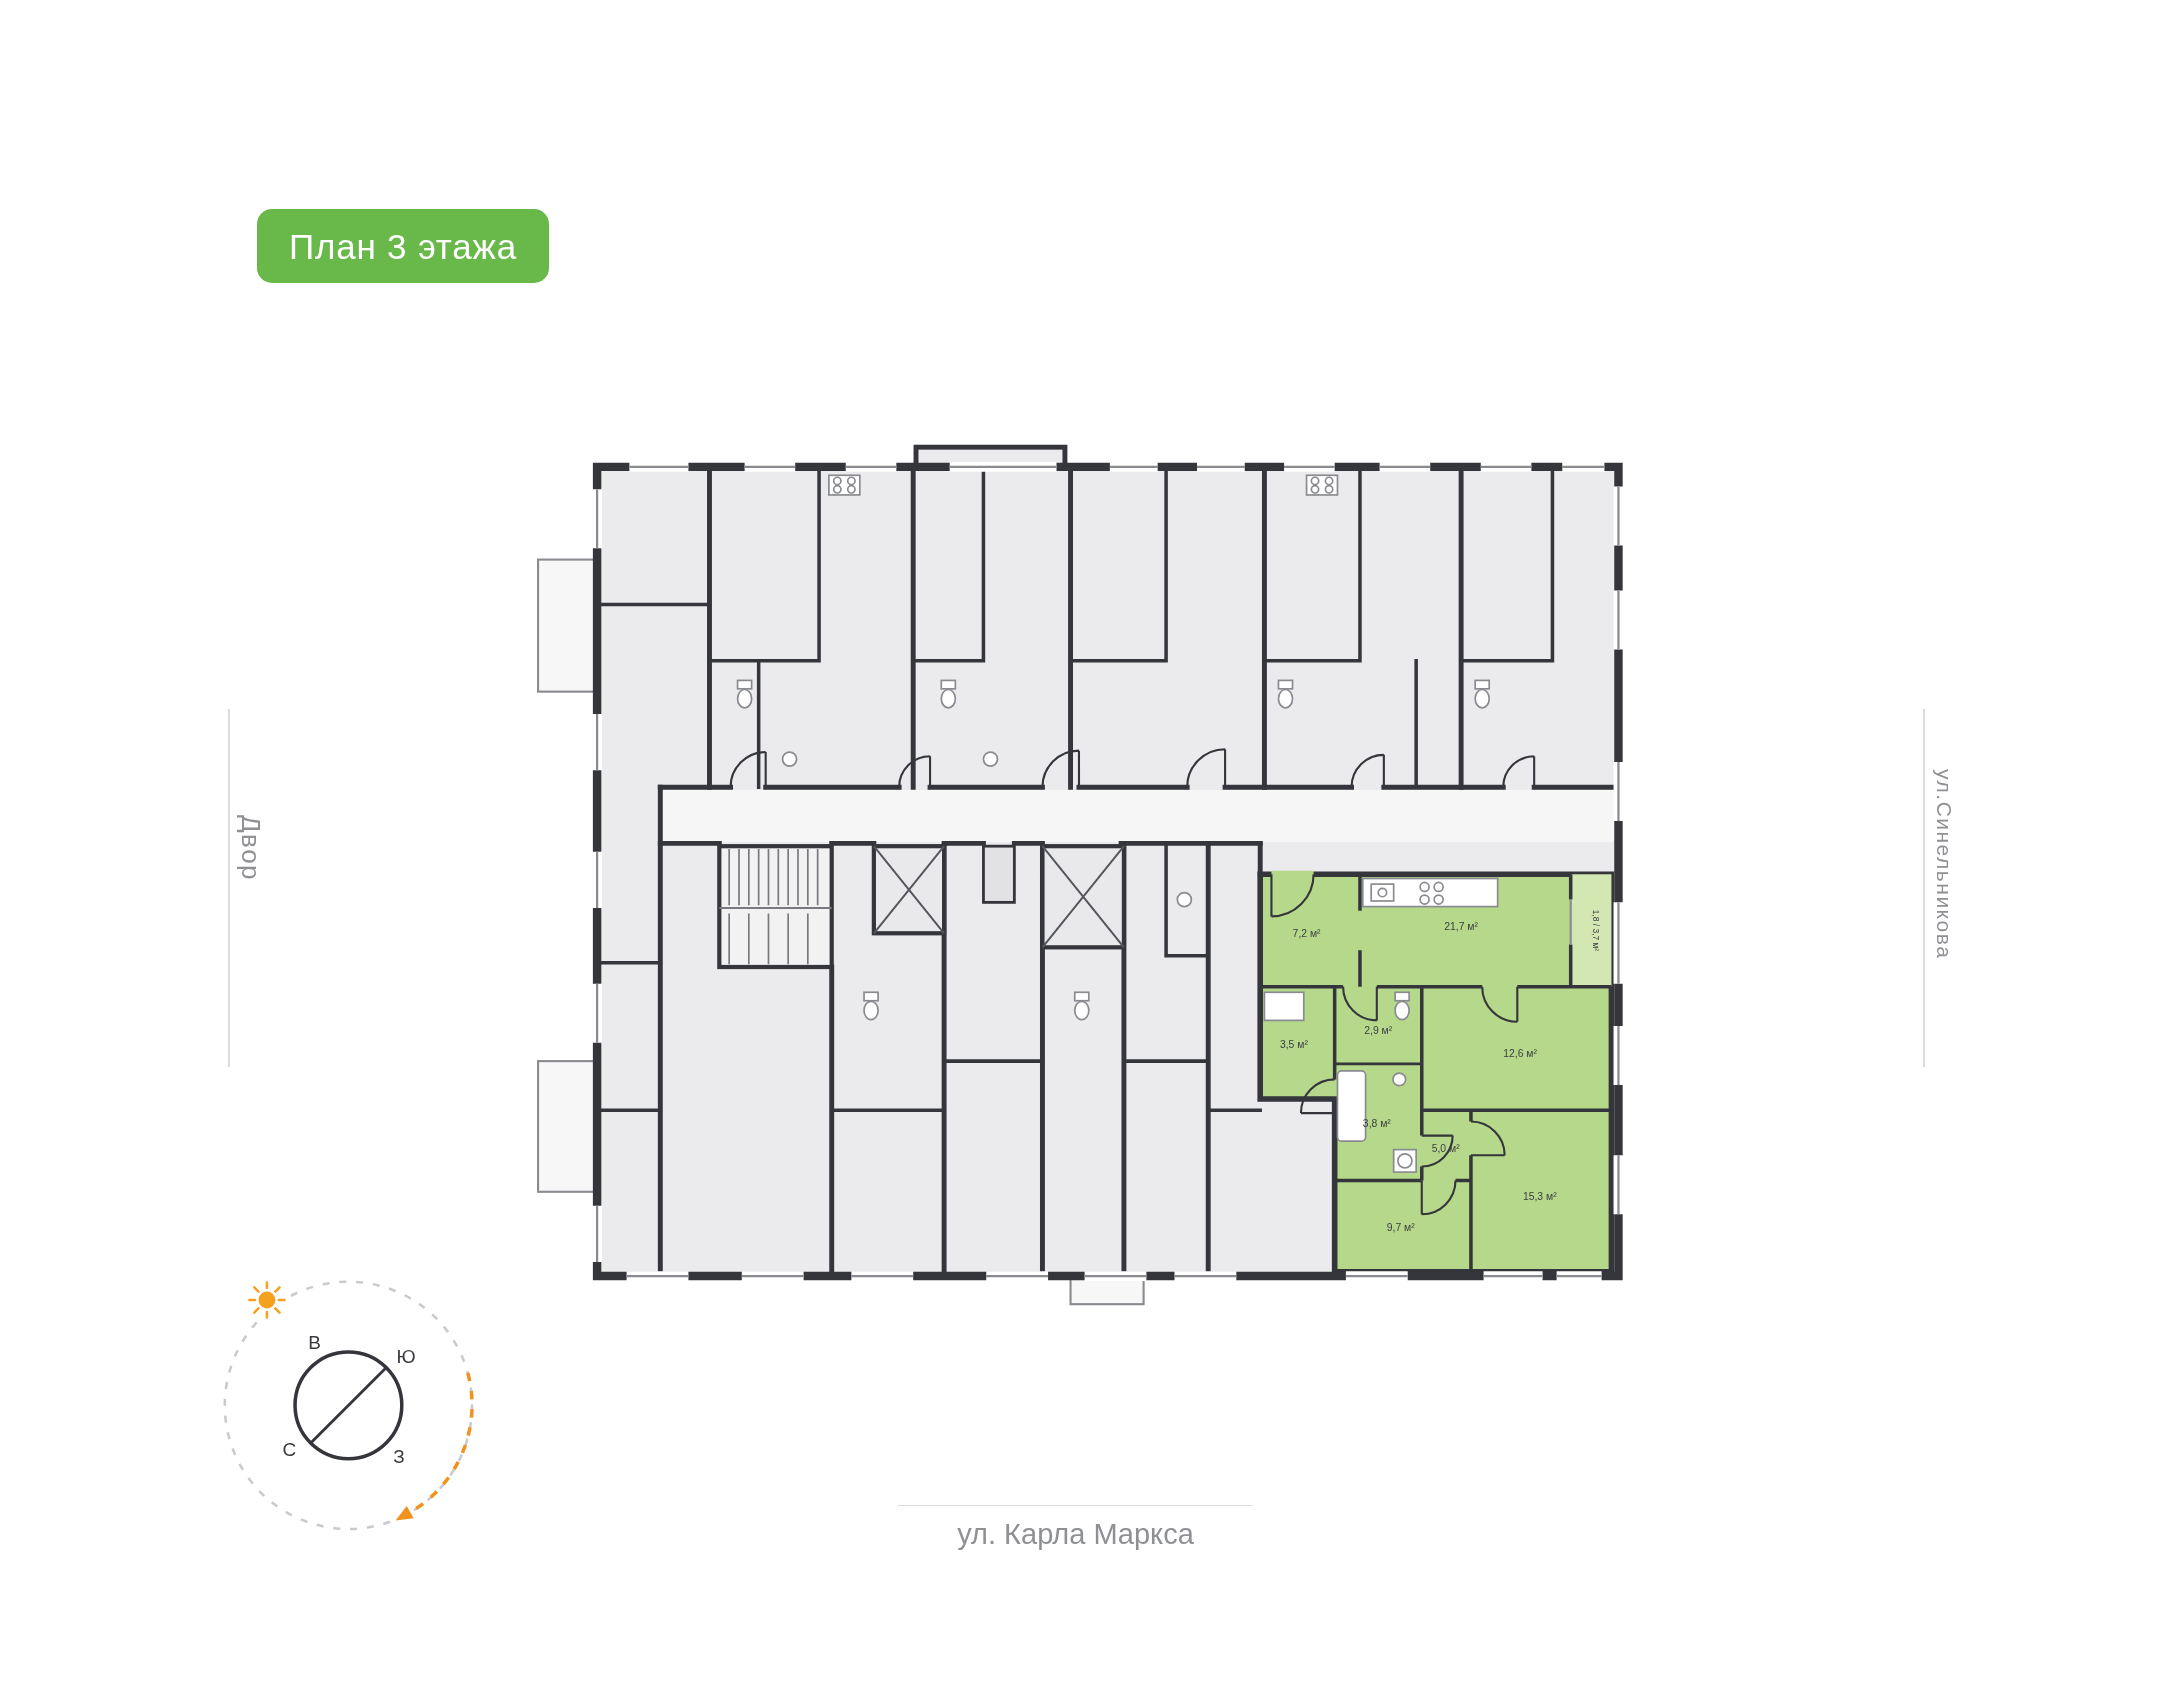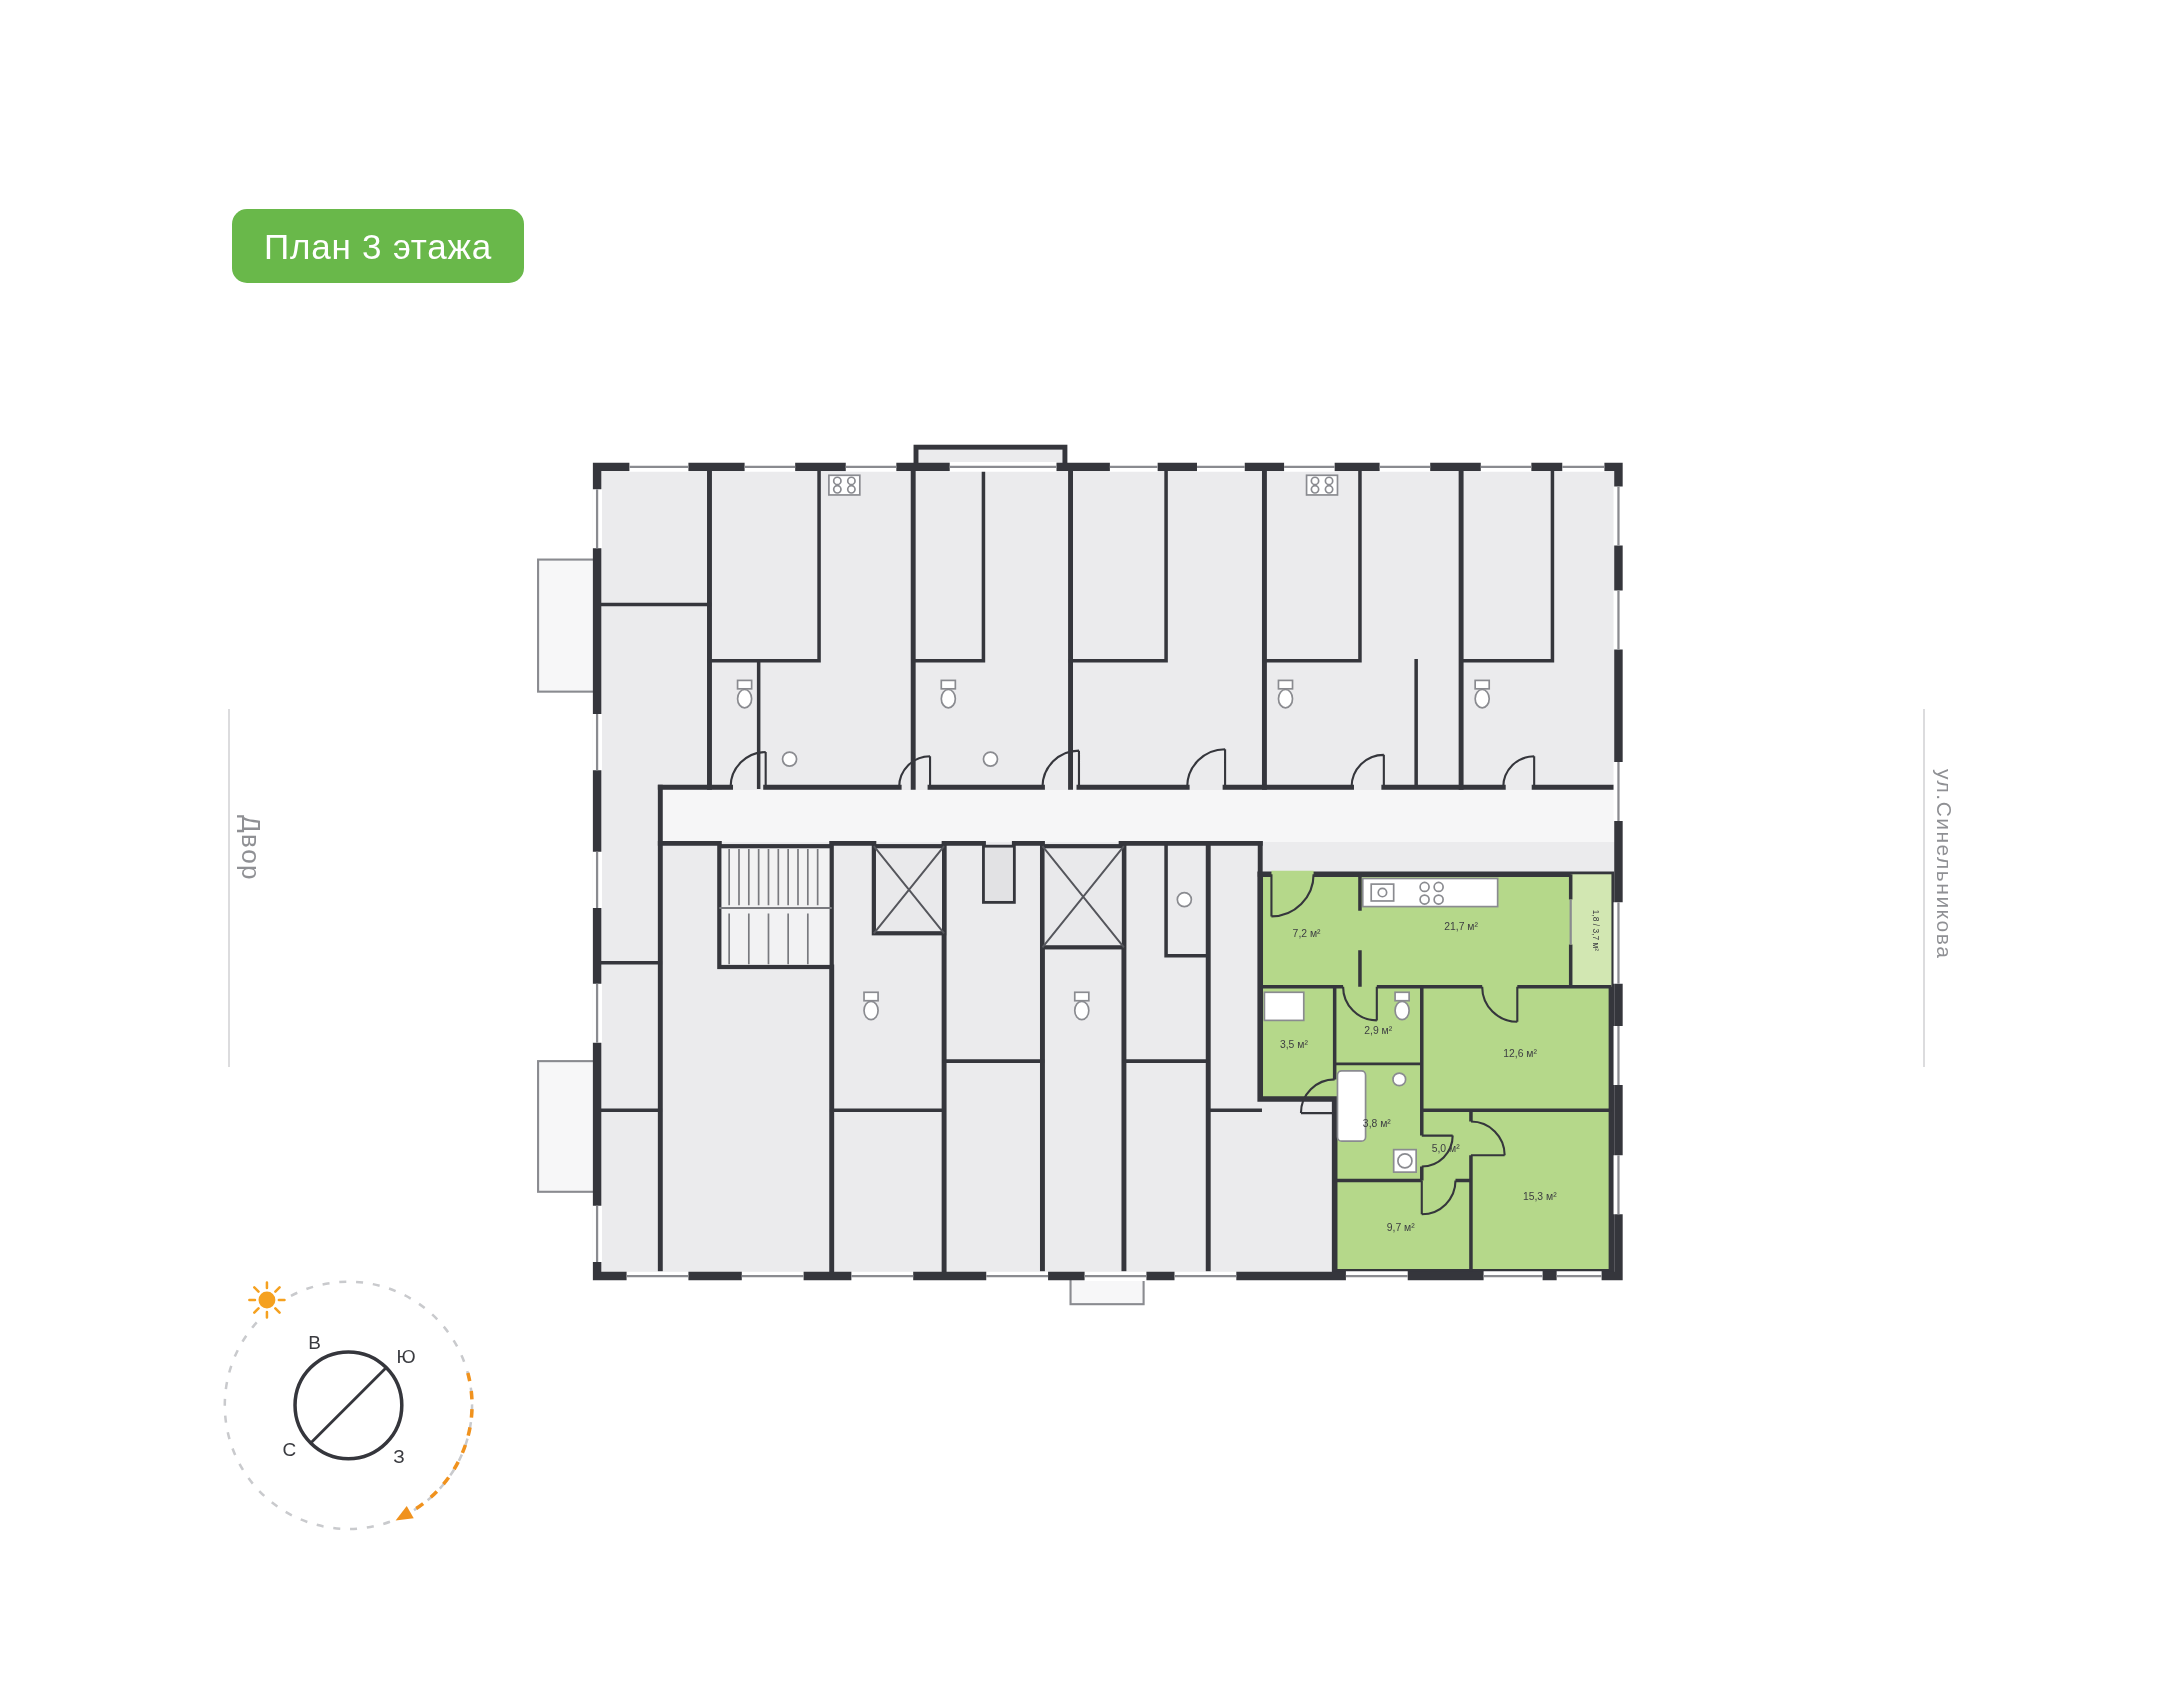--- a/index.html
+++ b/index.html
@@ -1,20 +1,20 @@
 <!DOCTYPE html>
 <html style="font-size:12px"><head>
 <meta charset="utf-8">
 <style>
   * { margin:0; padding:0; box-sizing:border-box; }
   html,body { width:2172px; height:1705px; background:#ffffff; font-family:"Liberation Sans",sans-serif; }
   #canvas { position:relative; width:2172px; height:1705px; overflow:hidden; background:#ffffff; }
 
   .badge {
-    position:absolute; left:232px; top:209px;
+    position:absolute; left:257px; top:209px;
     background:#69b84a; color:#ffffff;
     font-size:35px; line-height:1; font-weight:400;
     padding:19.6px 32px; border-radius:15px; letter-spacing:0.8px;
     z-index:5;
   }
 
   .vline { position:absolute; width:1.5px; background:#dcdcde; z-index:4; }
   .vlabel {
     position:absolute; color:#8f9094; letter-spacing:1.5px; z-index:5;
     writing-mode:vertical-rl; white-space:nowrap;
@@ -41,20 +41,21 @@
 <div id="canvas">
 
   <div class="badge">План 3 этажа</div>
 
   <div class="vline" style="left:228px; top:709px; height:358px;"></div>
   <div class="vlabel left">Двор</div>
 
   <div class="vline" style="left:1923px; top:709px; height:358px;"></div>
   <div class="vlabel right">ул.Синельникова</div>
 
+  <div class="hlabel">ул. Карла Маркса</div>
 
   <svg id="plan" width="2172" height="1705" viewBox="0 0 1546 1213">
 
     <g>
 
       <rect x="383" y="398" width="42" height="94" fill="#f7f7f8" stroke="#8a8b90" stroke-width="1.5"></rect>
       <rect x="383" y="755" width="42" height="93" fill="#f7f7f8" stroke="#8a8b90" stroke-width="1.5"></rect>
 
       <rect x="762" y="908" width="52" height="20" fill="#f7f7f8" stroke="#8a8b90" stroke-width="1.5"></rect>
 

